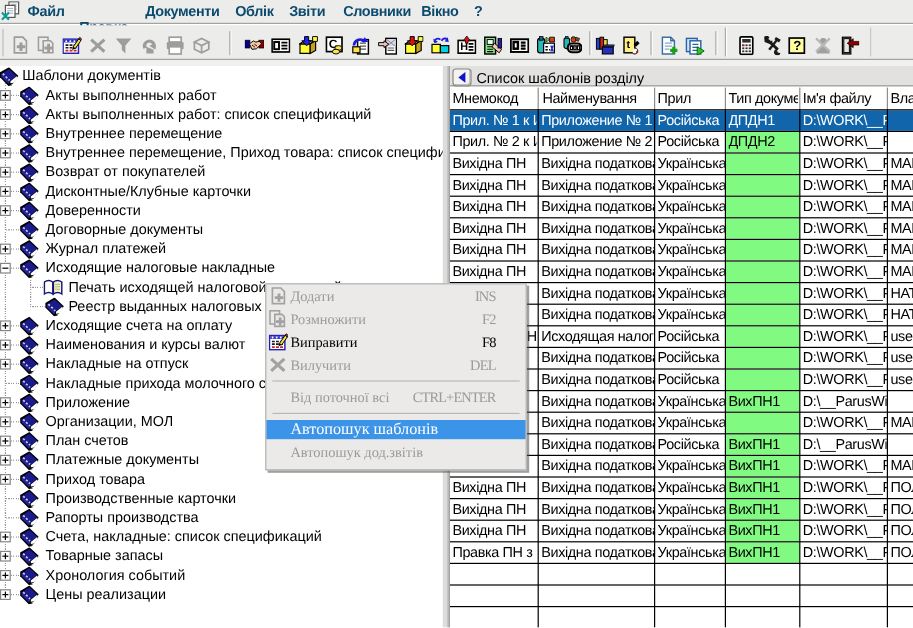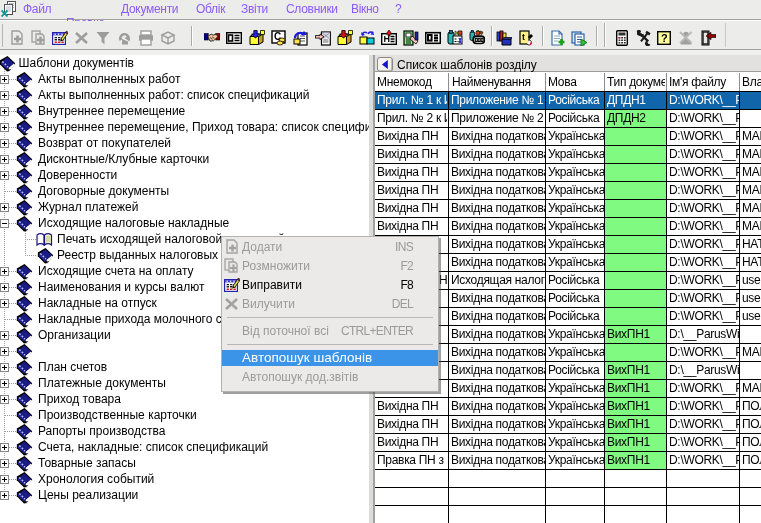--- a/index.html
+++ b/index.html
@@ -1,27 +1,27 @@
 <!DOCTYPE html>
 <html><head><meta charset="utf-8">
 <style>
 *{margin:0;padding:0;box-sizing:border-box;}
 html,body{width:761px;height:523px;overflow:hidden;background:#fff;
  font-family:"Liberation Sans",sans-serif;-webkit-font-smoothing:antialiased;}
 .abs{position:absolute;}
 #page{position:relative;width:761px;height:523px;overflow:hidden;}
 .txt{position:absolute;white-space:nowrap;font-size:12px;color:#000;}
-.gray{color:#8b5cf6;}
+.gray{color:#0c4a6e;font-weight:bold;}
 .cell{position:absolute;overflow:hidden;white-space:nowrap;font-size:12px;letter-spacing:-0.3px;color:#000;height:17px;line-height:17px;}
 .hline{position:absolute;height:1px;background:#000;}
 .vline{position:absolute;width:1px;background:#000;}
 .dotH{position:absolute;height:1px;background-image:repeating-linear-gradient(to right,#9a9a9a 0 1px,transparent 1px 2px);}
 .dotV{position:absolute;width:1px;background-image:repeating-linear-gradient(to bottom,#9a9a9a 0 1px,transparent 1px 2px);}
 .exp{position:absolute;width:9px;height:9px;background:#fff;border:1px solid #868686;}
-.mi{position:absolute;white-space:nowrap;font-size:12px;line-height:15px;}
+.mi{position:absolute;white-space:nowrap;font-size:12px;line-height:15px;font-family:Liberation Serif, serif;}
 .msc{letter-spacing:-0.7px;}
 </style></head><body>
 <div id="page">
 <div class="abs" style="left:0;top:0;width:761px;height:20px;background:#ececeb;border-bottom:1px solid #a2a2a0;"></div>
 <div class="txt gray" style="left:23px;top:2px;letter-spacing:-0.3px;">Файл</div>
 <div class="txt gray" style="left:66px;top:16px;letter-spacing:-0.3px;">Правка</div>
 <div class="txt gray" style="left:121px;top:2px;letter-spacing:-0.3px;">Документи</div>
 <div class="txt gray" style="left:196px;top:2px;letter-spacing:-0.3px;">Облік</div>
 <div class="txt gray" style="left:241px;top:2px;letter-spacing:-0.3px;">Звіти</div>
 <div class="txt gray" style="left:286px;top:2px;letter-spacing:-0.3px;">Словники</div>
@@ -448,33 +448,34 @@
       <div class="abs" style="left:2px;top:280px;width:5px;height:1px;background:#000;"></div>
       <div class="abs" style="left:4px;top:278px;width:1px;height:5px;background:#000;"></div>
       <div class="abs" style="left:15px;top:273px;"><svg width="19" height="16" viewBox="0 0 19 16">
           <path d="M9.5 0 L17.2 7.2 L12 15 L9 15.6 L1.8 8.2 L1.8 4.4 z" fill="#000"></path>
           <path d="M9.4 1.4 L15.9 7.3 L10.3 11.4 L3.8 5.4 z" fill="#1a1a88"></path>
           <path d="M3 5.1 L3 8 L9.3 14.1 L10.3 11.3 L3.8 5.4 z" fill="#23239a"></path>
           <path d="M4.3 5.4 L10 11" stroke="#c4cdf2" stroke-width="1.4" stroke-dasharray="1.8 1.6" fill="none"></path>
           <path d="M10.7 11.7 L15.9 7.6 L16.4 8.8 L13.6 13 L10.7 13.4 z" fill="#fff"></path>
           <path d="M10.9 14.2 L14.2 13.4 L12.9 14.8 z" fill="#fff"></path>
         </svg></div>
-      <div class="txt" style="left:38px;top:273px;line-height:15px;">Организации</div>
+      <div class="txt" style="left:38px;top:273px;line-height:15px;">Приложение</div>
       <div class="dotH" style="left:5px;top:296px;width:11px;"></div>
       <div class="exp" style="left:0px;top:292px;"></div>
       <div class="abs" style="left:2px;top:296px;width:5px;height:1px;background:#000;"></div>
       <div class="abs" style="left:4px;top:294px;width:1px;height:5px;background:#000;"></div>
       <div class="abs" style="left:15px;top:289px;"><svg width="19" height="16" viewBox="0 0 19 16">
           <path d="M9.5 0 L17.2 7.2 L12 15 L9 15.6 L1.8 8.2 L1.8 4.4 z" fill="#000"></path>
           <path d="M9.4 1.4 L15.9 7.3 L10.3 11.4 L3.8 5.4 z" fill="#1a1a88"></path>
           <path d="M3 5.1 L3 8 L9.3 14.1 L10.3 11.3 L3.8 5.4 z" fill="#23239a"></path>
           <path d="M4.3 5.4 L10 11" stroke="#c4cdf2" stroke-width="1.4" stroke-dasharray="1.8 1.6" fill="none"></path>
           <path d="M10.7 11.7 L15.9 7.6 L16.4 8.8 L13.6 13 L10.7 13.4 z" fill="#fff"></path>
           <path d="M10.9 14.2 L14.2 13.4 L12.9 14.8 z" fill="#fff"></path>
         </svg></div>
+      <div class="txt" style="left:38px;top:289px;line-height:15px;">Организации, МОЛ</div>
       <div class="dotH" style="left:5px;top:312px;width:11px;"></div>
       <div class="exp" style="left:0px;top:308px;"></div>
       <div class="abs" style="left:2px;top:312px;width:5px;height:1px;background:#000;"></div>
       <div class="abs" style="left:4px;top:310px;width:1px;height:5px;background:#000;"></div>
       <div class="abs" style="left:15px;top:305px;"><svg width="19" height="16" viewBox="0 0 19 16">
           <path d="M9.5 0 L17.2 7.2 L12 15 L9 15.6 L1.8 8.2 L1.8 4.4 z" fill="#000"></path>
           <path d="M9.4 1.4 L15.9 7.3 L10.3 11.4 L3.8 5.4 z" fill="#1a1a88"></path>
           <path d="M3 5.1 L3 8 L9.3 14.1 L10.3 11.3 L3.8 5.4 z" fill="#23239a"></path>
           <path d="M4.3 5.4 L10 11" stroke="#c4cdf2" stroke-width="1.4" stroke-dasharray="1.8 1.6" fill="none"></path>
           <path d="M10.7 11.7 L15.9 7.6 L16.4 8.8 L13.6 13 L10.7 13.4 z" fill="#fff"></path>
@@ -582,21 +583,21 @@
     </div>
 <div class="abs" style="left:374px;top:55px;width:387px;height:468px;background:#fff;border-left:1px solid #a2a2a0;overflow:hidden;"></div>
 <div class="abs" style="left:375px;top:55px;width:386px;height:17px;background:#e2e1df;border-bottom:1px solid #9c9c9a;"></div>
 <div class="txt" style="left:397px;top:58px;">Список шаблонів розділу</div>
 <div class="abs" style="left:377px;top:57px;width:16px;height:15px;background:#f4f3f1;border:1px solid #8a8680;border-radius:3px;box-shadow:inset -1px -1px 0 #c0bcb6;"></div>
 <svg class="abs" style="left:377px;top:57px;" width="16" height="15" viewBox="0 0 16 15">
       <path d="M10.8 3 L5 7.5 L10.8 12 z" fill="#1212cc"></path>
     </svg>
 <div class="cell" style="left:377px;top:74px;width:70px;">Мнемокод</div>
 <div class="cell" style="left:452px;top:74px;width:92px;">Найменування</div>
-<div class="cell" style="left:548px;top:74px;width:55px;">Мова</div>
+<div class="cell" style="left:548px;top:74px;width:55px;">Прил</div>
 <div class="cell" style="left:607px;top:74px;width:58px;">Тип документа</div>
 <div class="cell" style="left:669px;top:74px;width:69px;">Ім'я файлу</div>
 <div class="cell" style="left:742px;top:74px;width:19px;">Власник</div>
 <div class="abs" style="left:448px;top:73px;width:1px;height:18px;background:#8d8d8b;"></div>
 <div class="abs" style="left:545px;top:73px;width:1px;height:18px;background:#8d8d8b;"></div>
 <div class="abs" style="left:604px;top:73px;width:1px;height:18px;background:#8d8d8b;"></div>
 <div class="abs" style="left:666px;top:73px;width:1px;height:18px;background:#8d8d8b;"></div>
 <div class="abs" style="left:739px;top:73px;width:1px;height:18px;background:#8d8d8b;"></div>
 <div class="abs" style="left:375px;top:92px;width:386px;height:17px;background:#1065ab;"></div>
     <div class="cell" style="left:377px;top:92px;width:70px;color:#fff;">Прил. № 1 к И</div>

